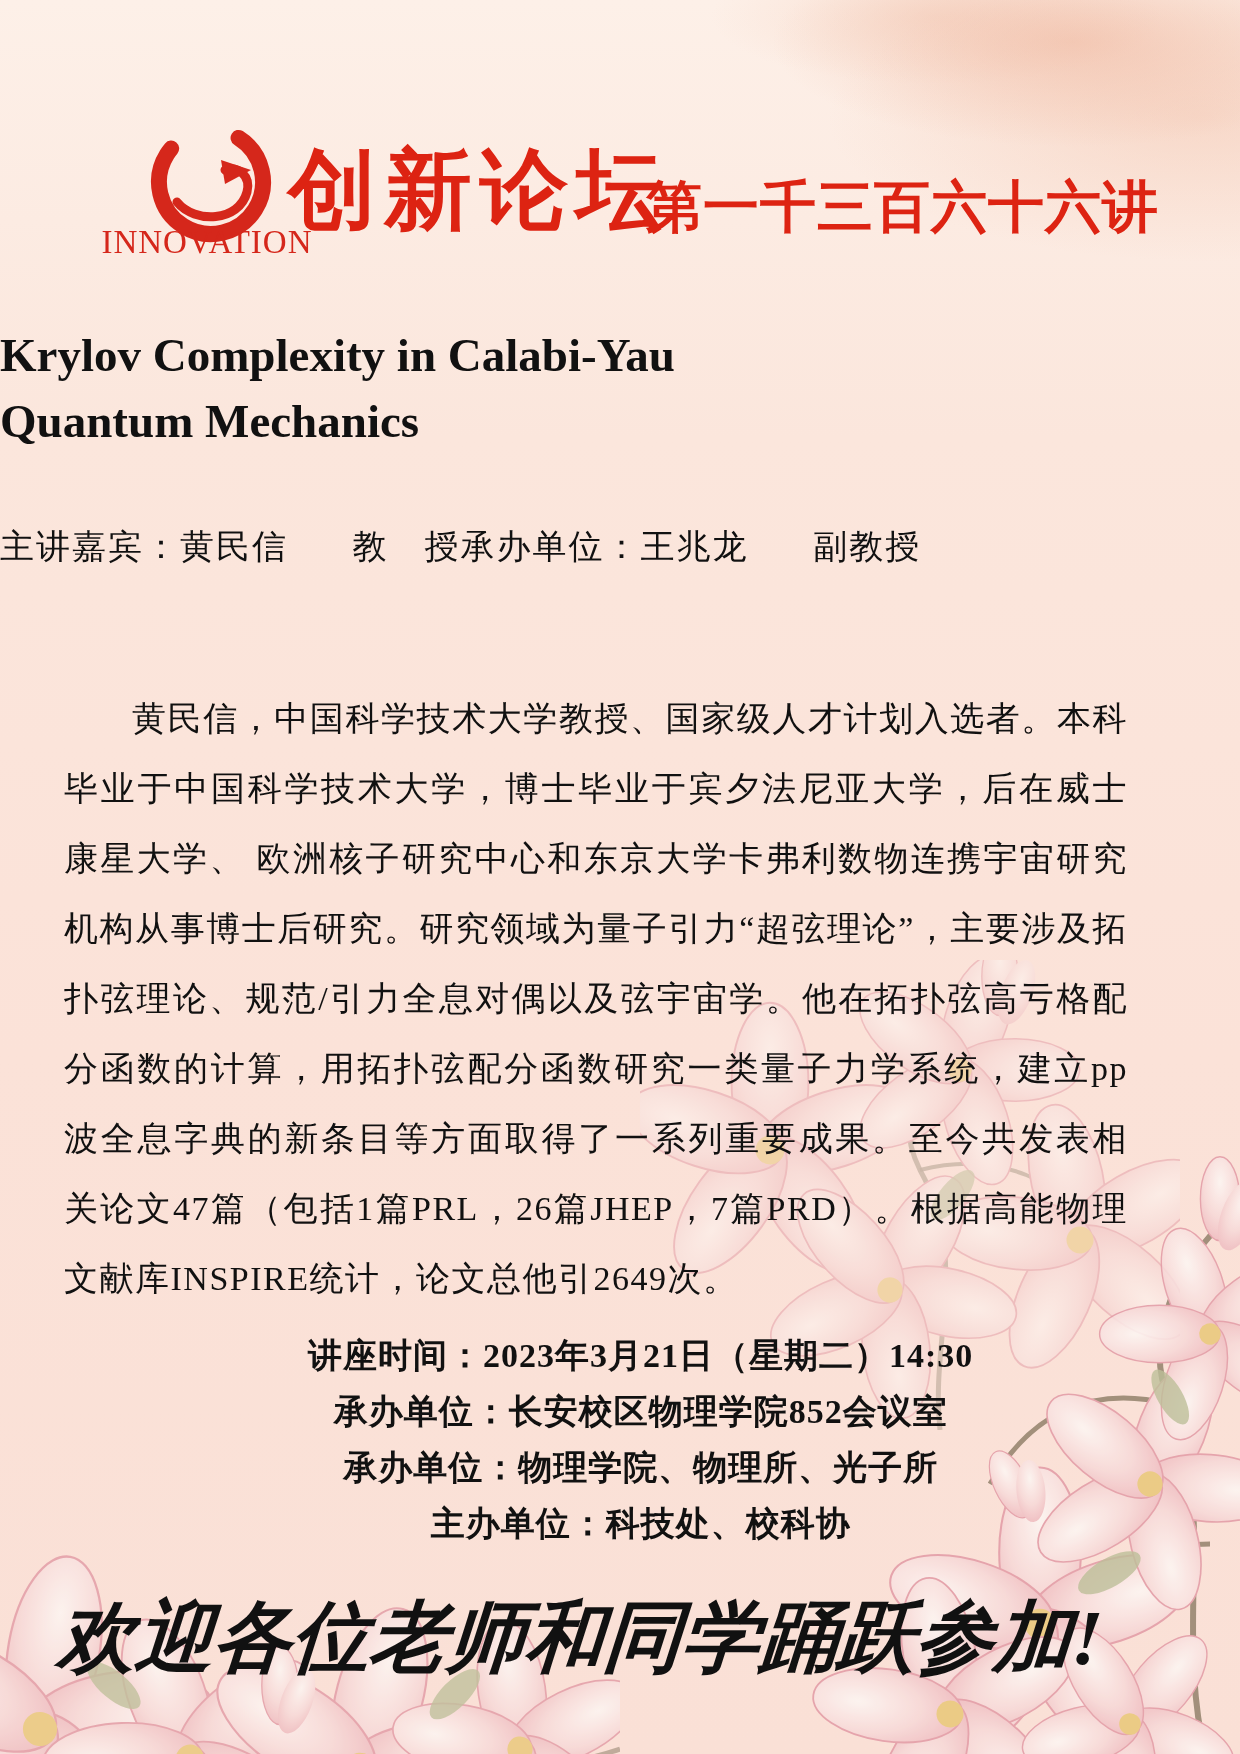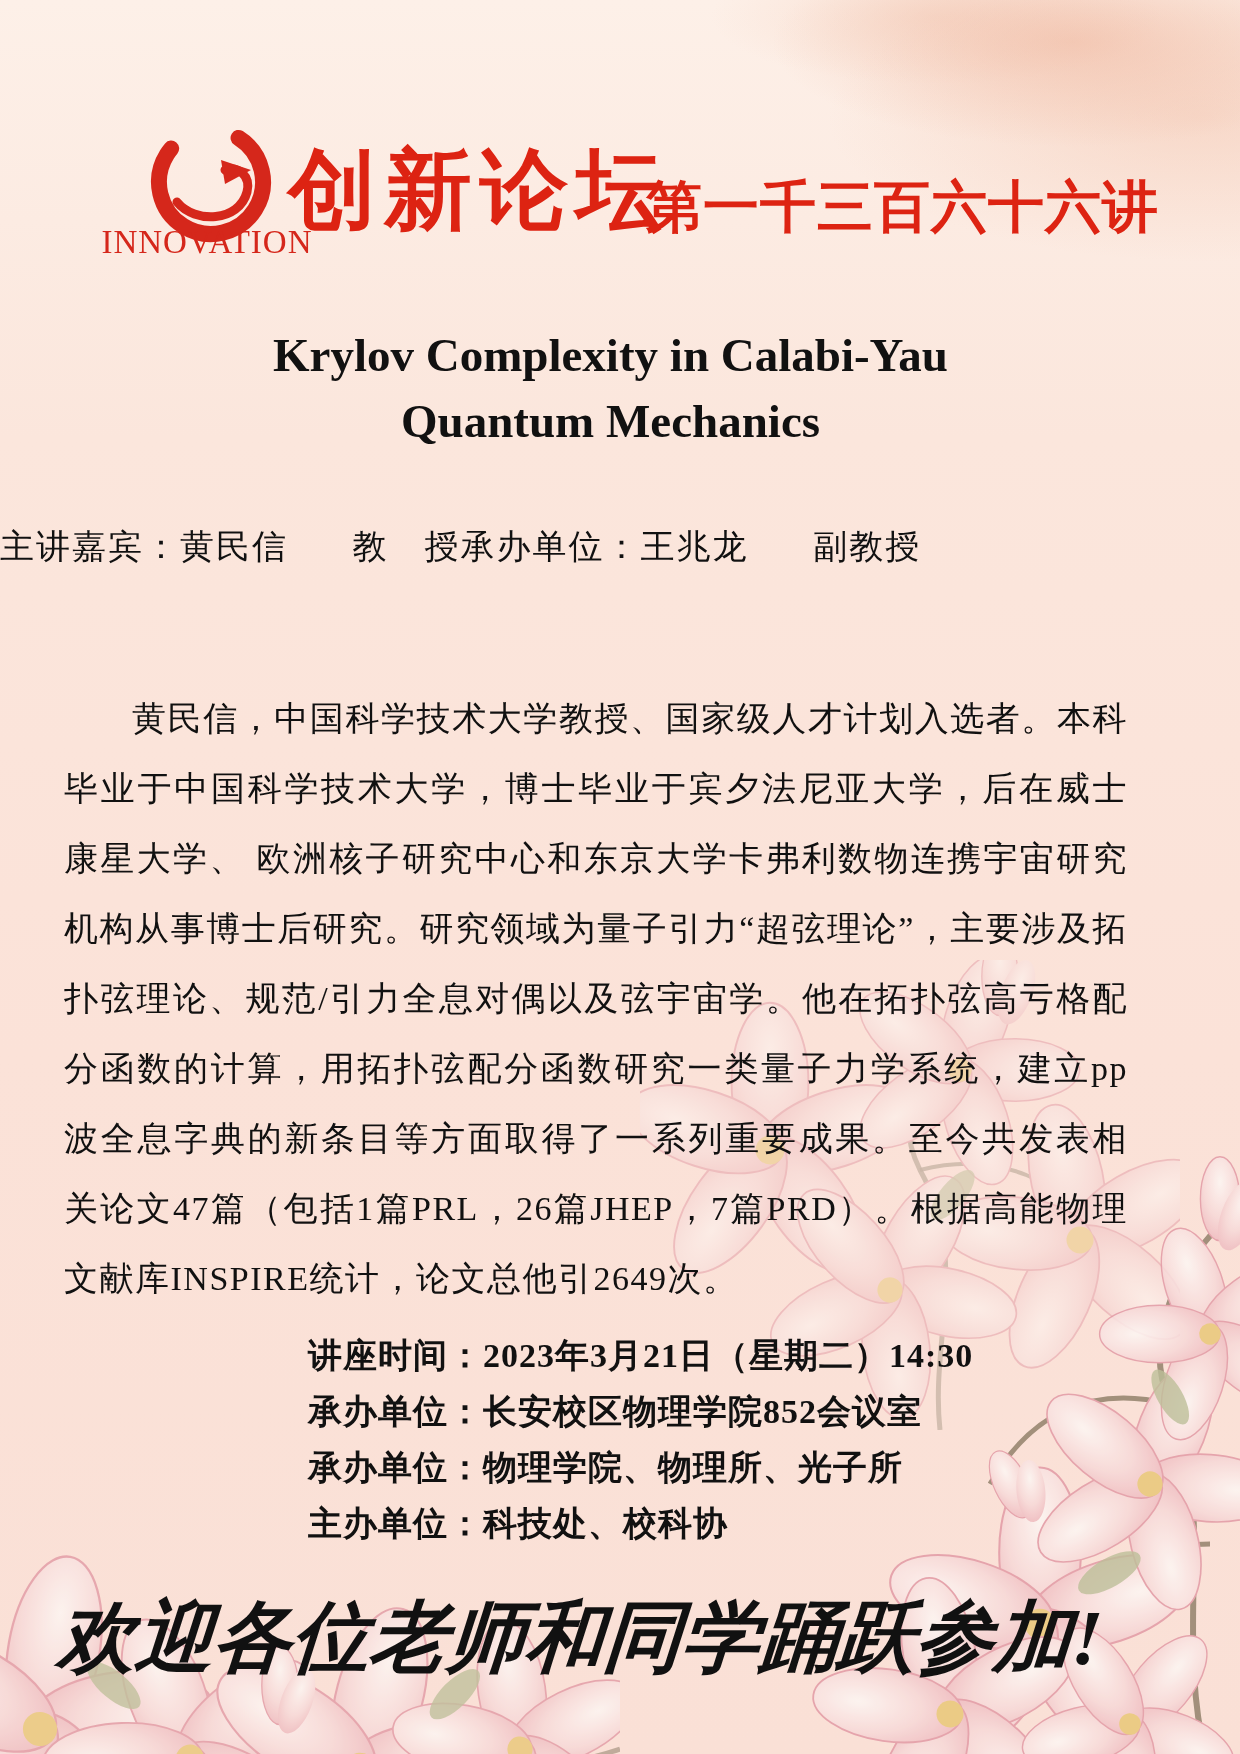--- a/index.html
+++ b/index.html
@@ -36,44 +36,43 @@
     font-weight:700;font-size:88px;line-height:100px;color:#dd2312;letter-spacing:8px;text-align:right;
   }
   .lecture-no{
     position:absolute;left:646px;top:172px;z-index:2;
     font-family:"Liberation Sans","DejaVu Sans",sans-serif;
     font-weight:700;font-size:56px;line-height:70px;color:#dd2312;letter-spacing:1px;
   }
   
   .en-title{
     position:absolute;left:0;top:322px;width:1155px;z-index:2;
-    text-align:center;font-weight:700;font-size:47px;line-height:66px;
+    font-weight:700;font-size:47px;line-height:66px;
     font-family:"Liberation Serif","DejaVu Serif",serif;
-    padding-left:33px;
   }
   
   .speakers{
     position:absolute;left:0;top:518px;width:1165px;z-index:2;
     display:flex;flex-direction:row;align-items:center;
     font-size:34px;line-height:57px;letter-spacing:2px;
   }
   .speakers .row{white-space:nowrap;}
   .speakers .role-title{margin-left:1.9em;}
   
   .bio{
     position:absolute;left:64px;top:650px;width:1064px;z-index:2;
     font-size:34px;line-height:70px;text-align:justify;text-indent:2em;
     letter-spacing:1.5px;
   }
   
   .details{
     position:absolute;left:308px;top:1328px;z-index:2;
     font-size:34px;line-height:56px;font-weight:700;letter-spacing:1px;
   }
-  .details .row{white-space:nowrap;}
+  .details .row{white-space:nowrap;text-align:center;}
   
   .welcome{
     position:absolute;left:0;top:1586px;width:1160px;z-index:2;
     text-align:center;font-size:78px;font-weight:900;font-style:italic;
     letter-spacing:0px;transform:skewX(-4deg);
     font-family:"Liberation Serif","DejaVu Serif",serif;
   }
 </style>
 </head>
 <body>

